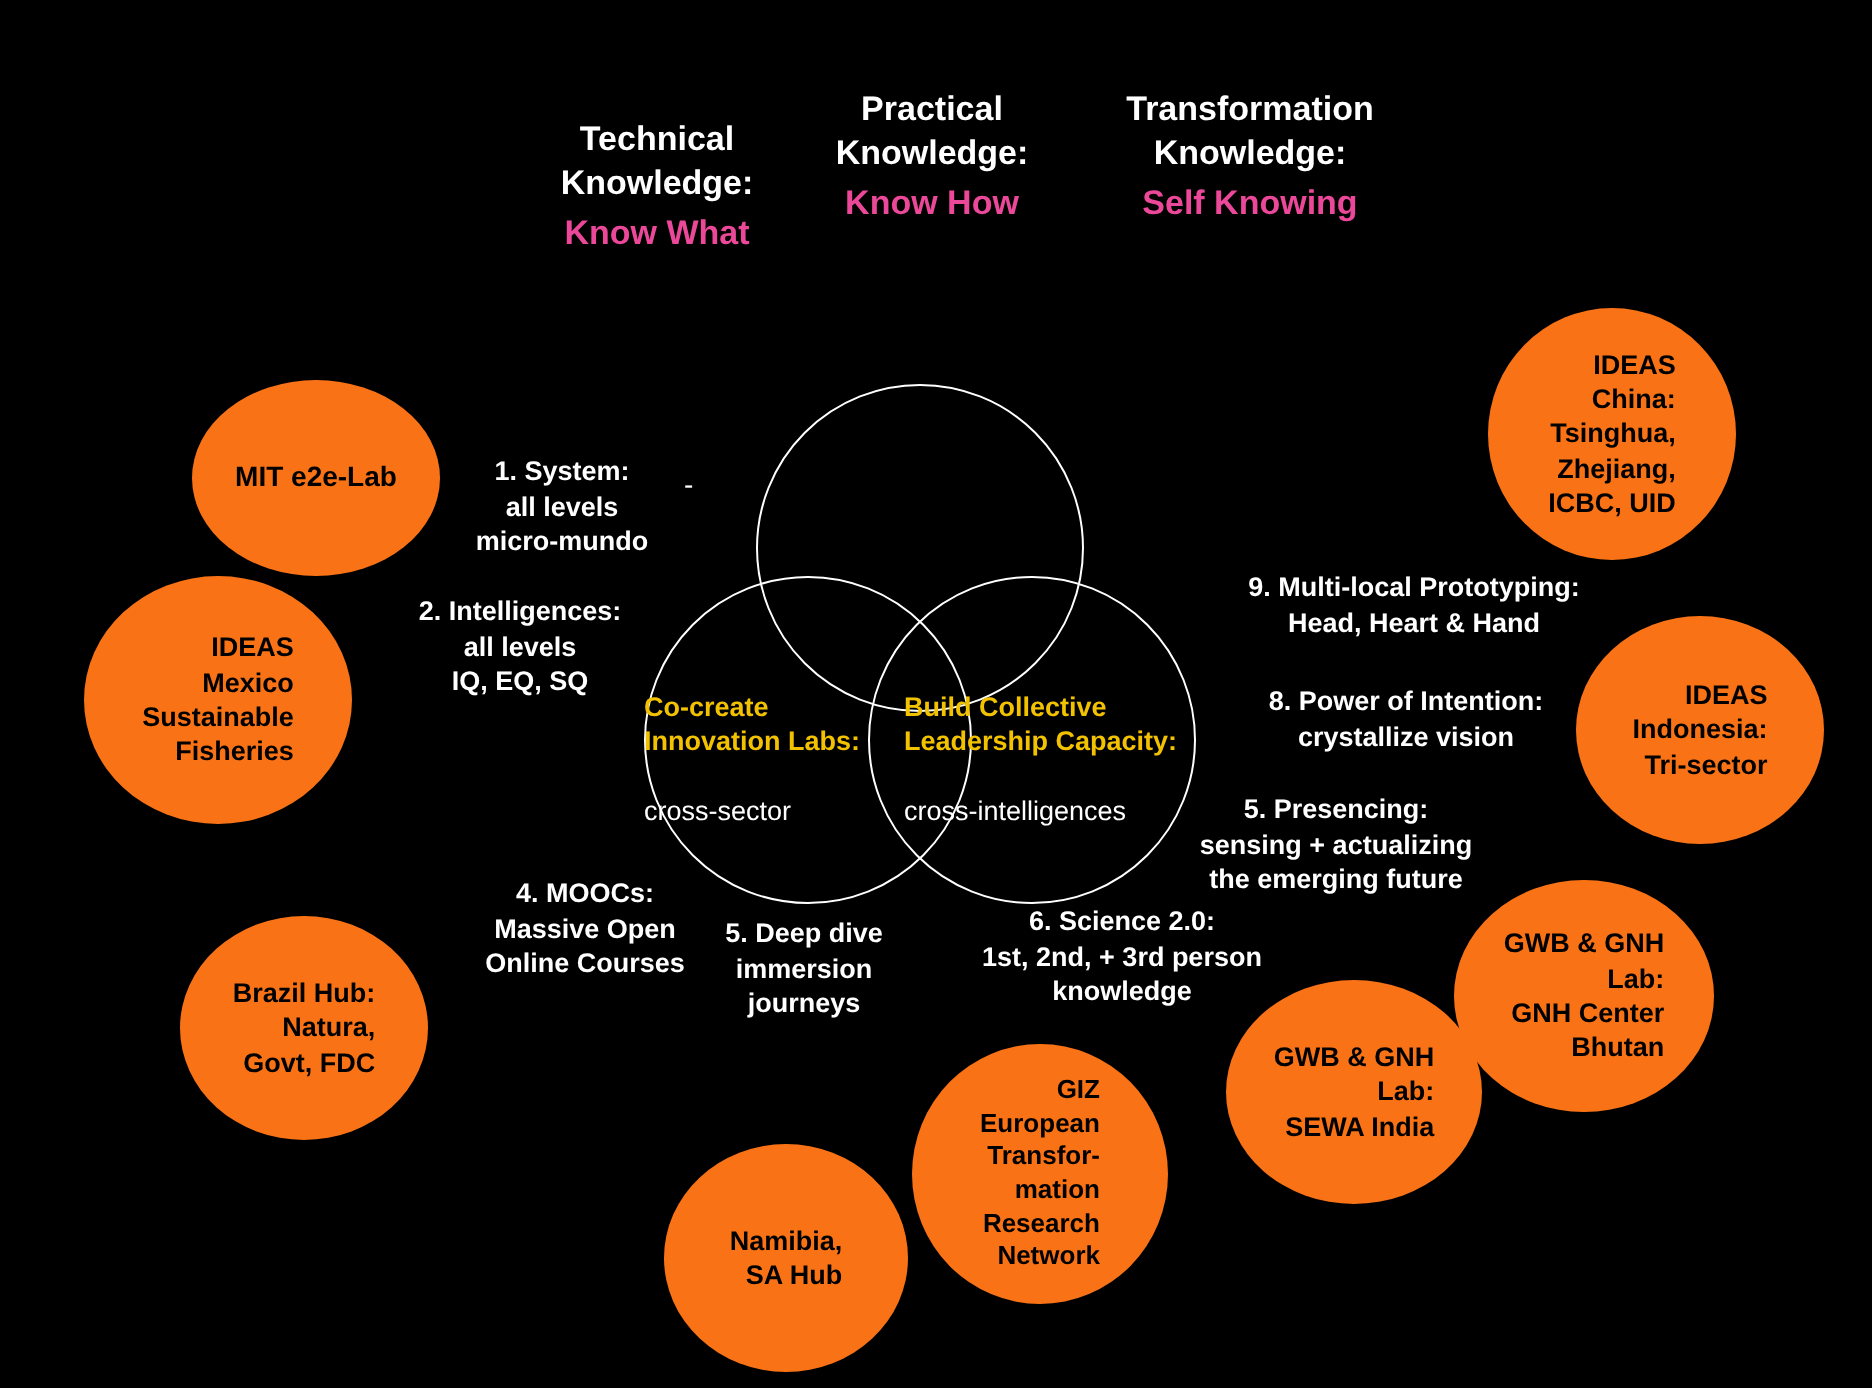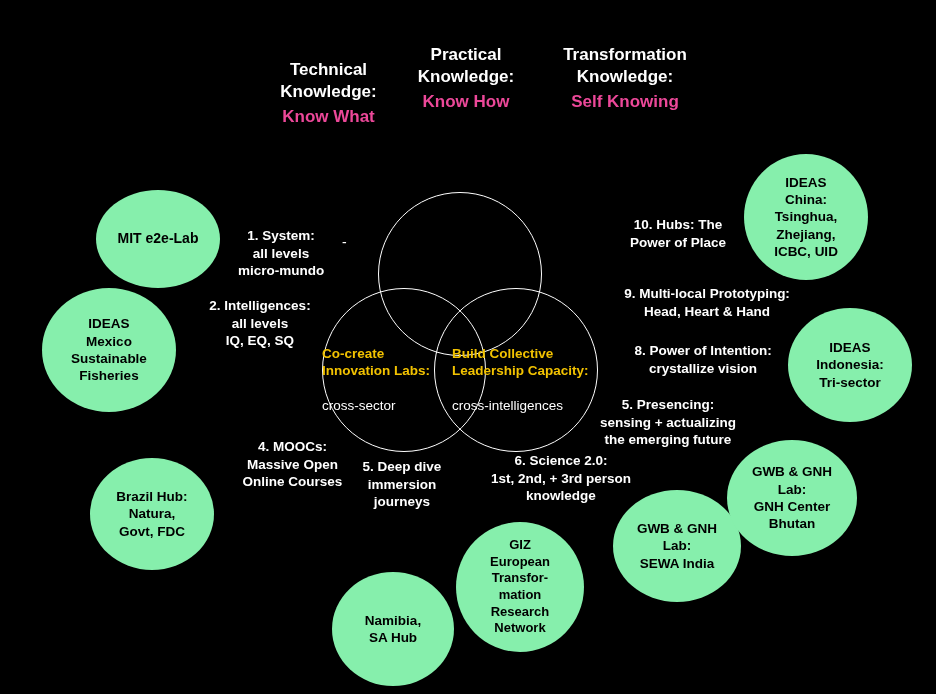--- a/index.html
+++ b/index.html
@@ -29,26 +29,26 @@
   .header-col .accent {
     color: #ec4899;
     display: block;
     margin-top: 2px;
   }
 
   
   .bubble {
     position: absolute;
     border-radius: 50%;
-    background: #86efac;
+    background: #f97316;
     color: #000000;
     display: flex;
     align-items: center;
     justify-content: center;
-    text-align: center;
+    text-align: right;
     font-size: 13.5px;
     font-weight: bold;
     line-height: 1.28;
     box-sizing: border-box;
     padding: 6px;
     white-space: pre-line;
   }
 
   
   .venn {
@@ -162,22 +162,20 @@
   <div class="point" style="left:578px; top:396px; width:180px;">5. Presencing:
 sensing + actualizing
 the emerging future</div>
 
   <div class="point" style="left:608px; top:342px; width:190px;">8. Power of Intention:
 crystallize vision</div>
 
   <div class="point" style="left:600px; top:285px; width:214px;">9. Multi-local Prototyping:
 Head, Heart &amp; Hand</div>
 
-  <div class="point" style="left:604px; top:216px; width:148px;">10. Hubs: The
-Power of Place</div>
 
   <div class="bubble" style="left:96px; top:190px; width:124px; height:98px; font-size:14px;">MIT e2e-Lab</div>
 
   <div class="bubble" style="left:42px; top:288px; width:134px; height:124px;">IDEAS
 Mexico
 Sustainable
 Fisheries</div>
 
   <div class="bubble" style="left:332px; top:572px; width:122px; height:114px;">Namibia,
 SA Hub</div>

